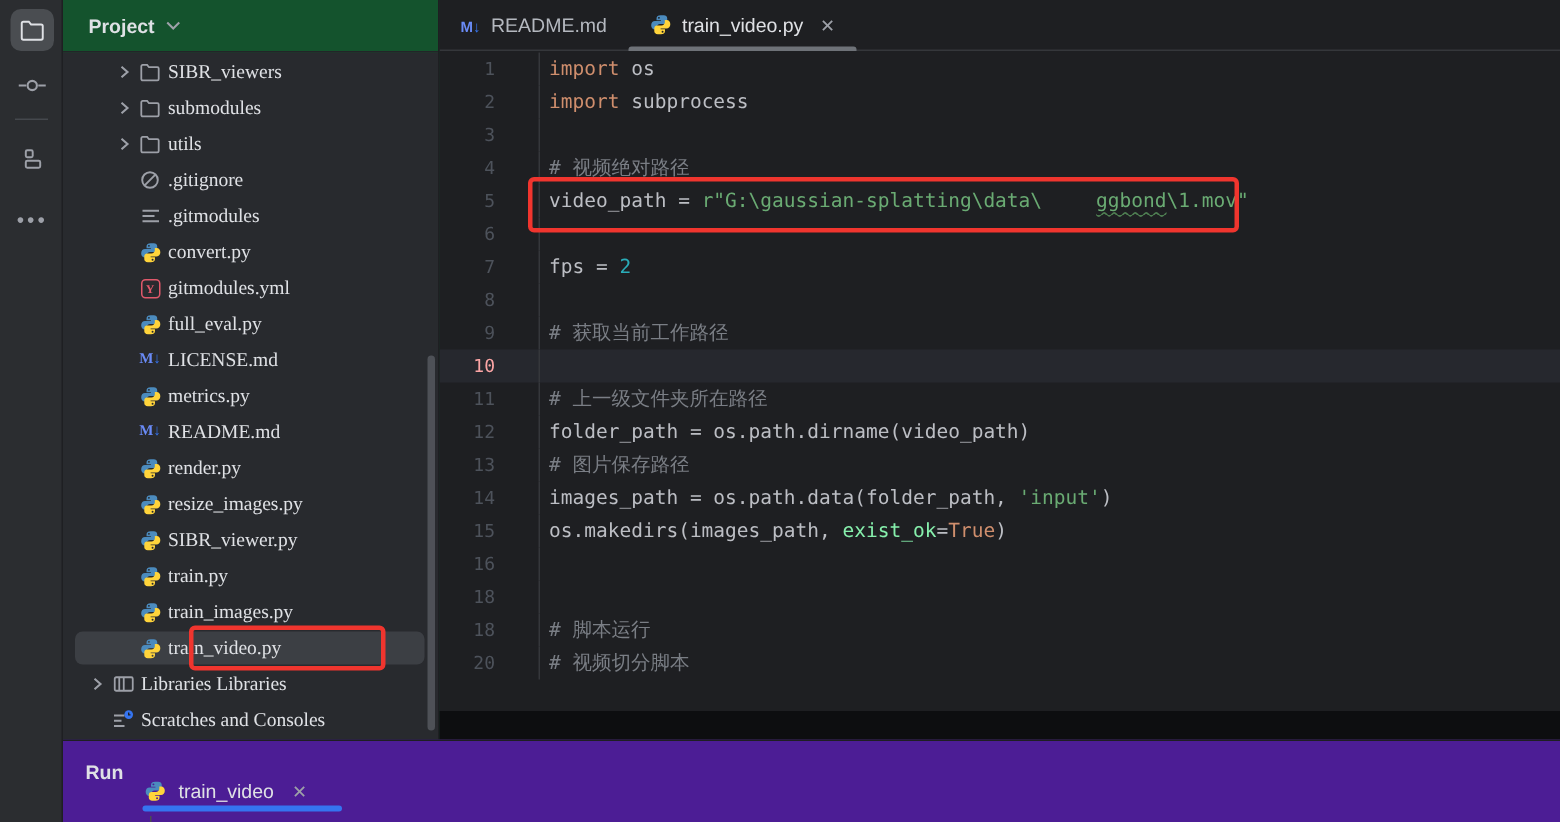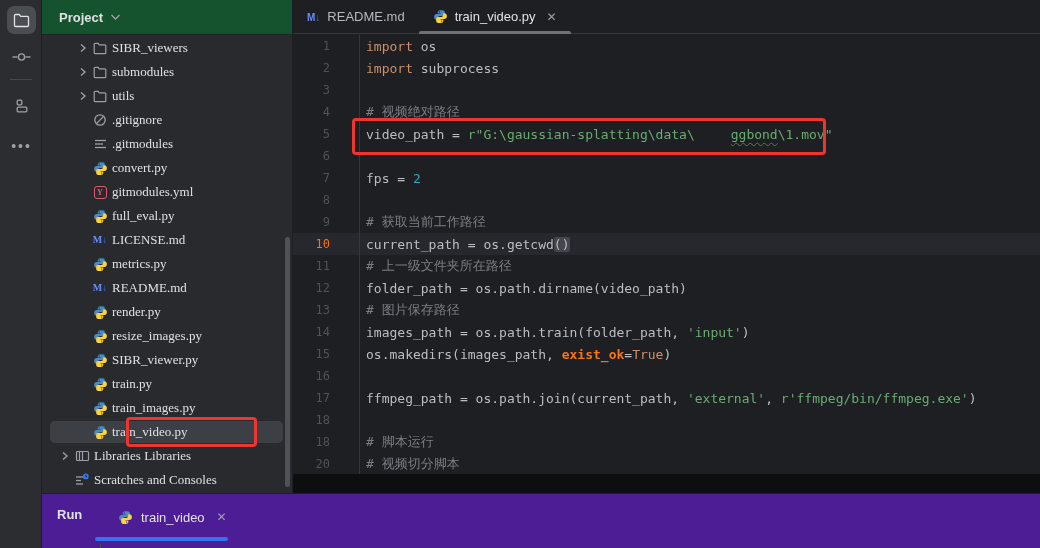--- a/index.html
+++ b/index.html
@@ -54,36 +54,36 @@
           font-size:13px; }
   .cl { position:relative; height:22px; display:flex; align-items:center; white-space:pre; }
   .cl.caret-line { background:#26282e; }
   .ln { width:37px; text-align:right; color:#4d525b; font-size:12px; flex:none; }
   .gut-pad { width:30px; flex:none; border-right:1px solid #35373b; align-self:stretch; }
   .src { padding-left:6px; color:#bcbec4;text-align:right; }
   .kw  { color:#cf8e6d; }
   .str { color:#6aab73; }
   .num { color:#2aacb8; }
   .cmt { color:#7a7e85; }
-  .arg { color:#f97316;font-weight:bold; }
+  .arg { color:#86efac; }
   .brk { background:#43464c; border-radius:2px; }
   .wavy { text-decoration:underline; text-decoration-style:wavy; text-decoration-color:#4e8052;
           text-decoration-thickness:1px; text-underline-offset:3px;margin-left:36px; }
-  .ln.active { color:#f97316; }
+  .ln.active { color:#fca5a5; }
 
   
   .ann { border:3px solid #f0352e; border-radius:4px; pointer-events:none; z-index:40; }
   #ann-line5 { left:352px; top:118px; width:474px; height:37px; }
   #ann-tree  { left:84px;  top:417px; width:131px; height:30px; }
 
   
   #black-band { left:293px; top:474px; width:747px; height:19px; background:#0d0e10; }
   #runpanel { left:42px; top:493px; width:998px; height:55px; background:#4c1d95; border-top:1px solid #1e1f22; }
   #run-title { position:absolute; left:15px; top:13px; color:#dfe1e5; font-size:13px; font-weight:700; }
-  #run-tab { position:absolute; left:62px; top:5px; height:36px; display:flex; align-items:center; gap:8px;
+  #run-tab { position:absolute; left:40px; top:5px; height:36px; display:flex; align-items:flex-end; gap:8px;
              padding:0 14px; color:#dfe1e5; font-size:13px; }
   #run-tab .x { color:#9da0a8; font-size:12px; margin-left:4px; }
   #run-underline { position:absolute; left:53px; top:43px; width:133px; height:4px;
                    background:#3574f0; border-radius:2px; }
   #run-subrow-div { position:absolute; left:58px; top:50px; width:1px; height:5px; background:#4a4d52; }
   svg { display:block; }
 </style>
 </head>
 <body>
 
@@ -349,28 +349,27 @@
   <div id="code">
       <div class="cl"><span class="ln">1</span><span class="gut-pad"></span><span class="src"><span class="kw">import</span><span> os</span></span></div>
       <div class="cl"><span class="ln">2</span><span class="gut-pad"></span><span class="src"><span class="kw">import</span><span> subprocess</span></span></div>
       <div class="cl"><span class="ln">3</span><span class="gut-pad"></span><span class="src"></span></div>
       <div class="cl"><span class="ln">4</span><span class="gut-pad"></span><span class="src"><span class="cmt"># 视频绝对路径</span></span></div>
       <div class="cl"><span class="ln">5</span><span class="gut-pad"></span><span class="src"><span>video_path = </span><span class="str">r"G:\gaussian-splatting\data\</span><span class="str wavy">ggbond</span><span class="str">\1.mov"</span></span></div>
       <div class="cl"><span class="ln">6</span><span class="gut-pad"></span></div>
       <div class="cl"><span class="ln">7</span><span class="gut-pad"></span><span class="src"><span>fps = </span><span class="num">2</span></span></div>
       <div class="cl"><span class="ln">8</span><span class="gut-pad"></span><span class="src"></span></div>
       <div class="cl"><span class="ln">9</span><span class="gut-pad"></span><span class="src"><span class="cmt"># 获取当前工作路径</span></span></div>
-      <div class="cl caret-line"><span class="ln active">10</span><span class="gut-pad"></span><span class="src"><span>current_path = os.getcwd</span><span class="brk">()</span></span></div>
+      <div class="cl caret-line"><span class="ln active">10</span><span class="gut-pad"></span></div>
       <div class="cl"><span class="ln">11</span><span class="gut-pad"></span><span class="src"><span class="cmt"># 上一级文件夹所在路径</span></span></div>
       <div class="cl"><span class="ln">12</span><span class="gut-pad"></span><span class="src"><span>folder_path = os.path.dirname(video_path)</span></span></div>
       <div class="cl"><span class="ln">13</span><span class="gut-pad"></span><span class="src"><span class="cmt"># 图片保存路径</span></span></div>
-      <div class="cl"><span class="ln">14</span><span class="gut-pad"></span><span class="src"><span>images_path = os.path.train(folder_path, </span><span class="str">'input'</span><span>)</span></span></div>
+      <div class="cl"><span class="ln">14</span><span class="gut-pad"></span><span class="src"><span>images_path = os.path.data(folder_path, </span><span class="str">'input'</span><span>)</span></span></div>
       <div class="cl"><span class="ln">15</span><span class="gut-pad"></span><span class="src"><span>os.makedirs(images_path, </span><span class="arg">exist_ok</span><span>=</span><span class="kw">True</span><span>)</span></span></div>
       <div class="cl"><span class="ln">16</span><span class="gut-pad"></span><span class="src"></span></div>
-      <div class="cl"><span class="ln">17</span><span class="gut-pad"></span><span class="src"><span>ffmpeg_path = os.path.join(current_path, </span><span class="str">'external'</span><span>, </span><span class="str">r'ffmpeg/bin/ffmpeg.exe'</span><span>)</span></span></div>
       <div class="cl"><span class="ln">18</span><span class="gut-pad"></span><span class="src"></span></div>
       <div class="cl"><span class="ln">18</span><span class="gut-pad"></span><span class="src"><span class="cmt"># 脚本运行</span></span></div>
       <div class="cl"><span class="ln">20</span><span class="gut-pad"></span><span class="src"><span class="cmt"># 视频切分脚本</span></span></div>
     </div>
 </div>
 <div class="ann abs" id="ann-line5"></div>
 
 <div id="black-band" class="abs"></div>
 <div id="runpanel" class="abs">
   <span id="run-title">Run</span>

